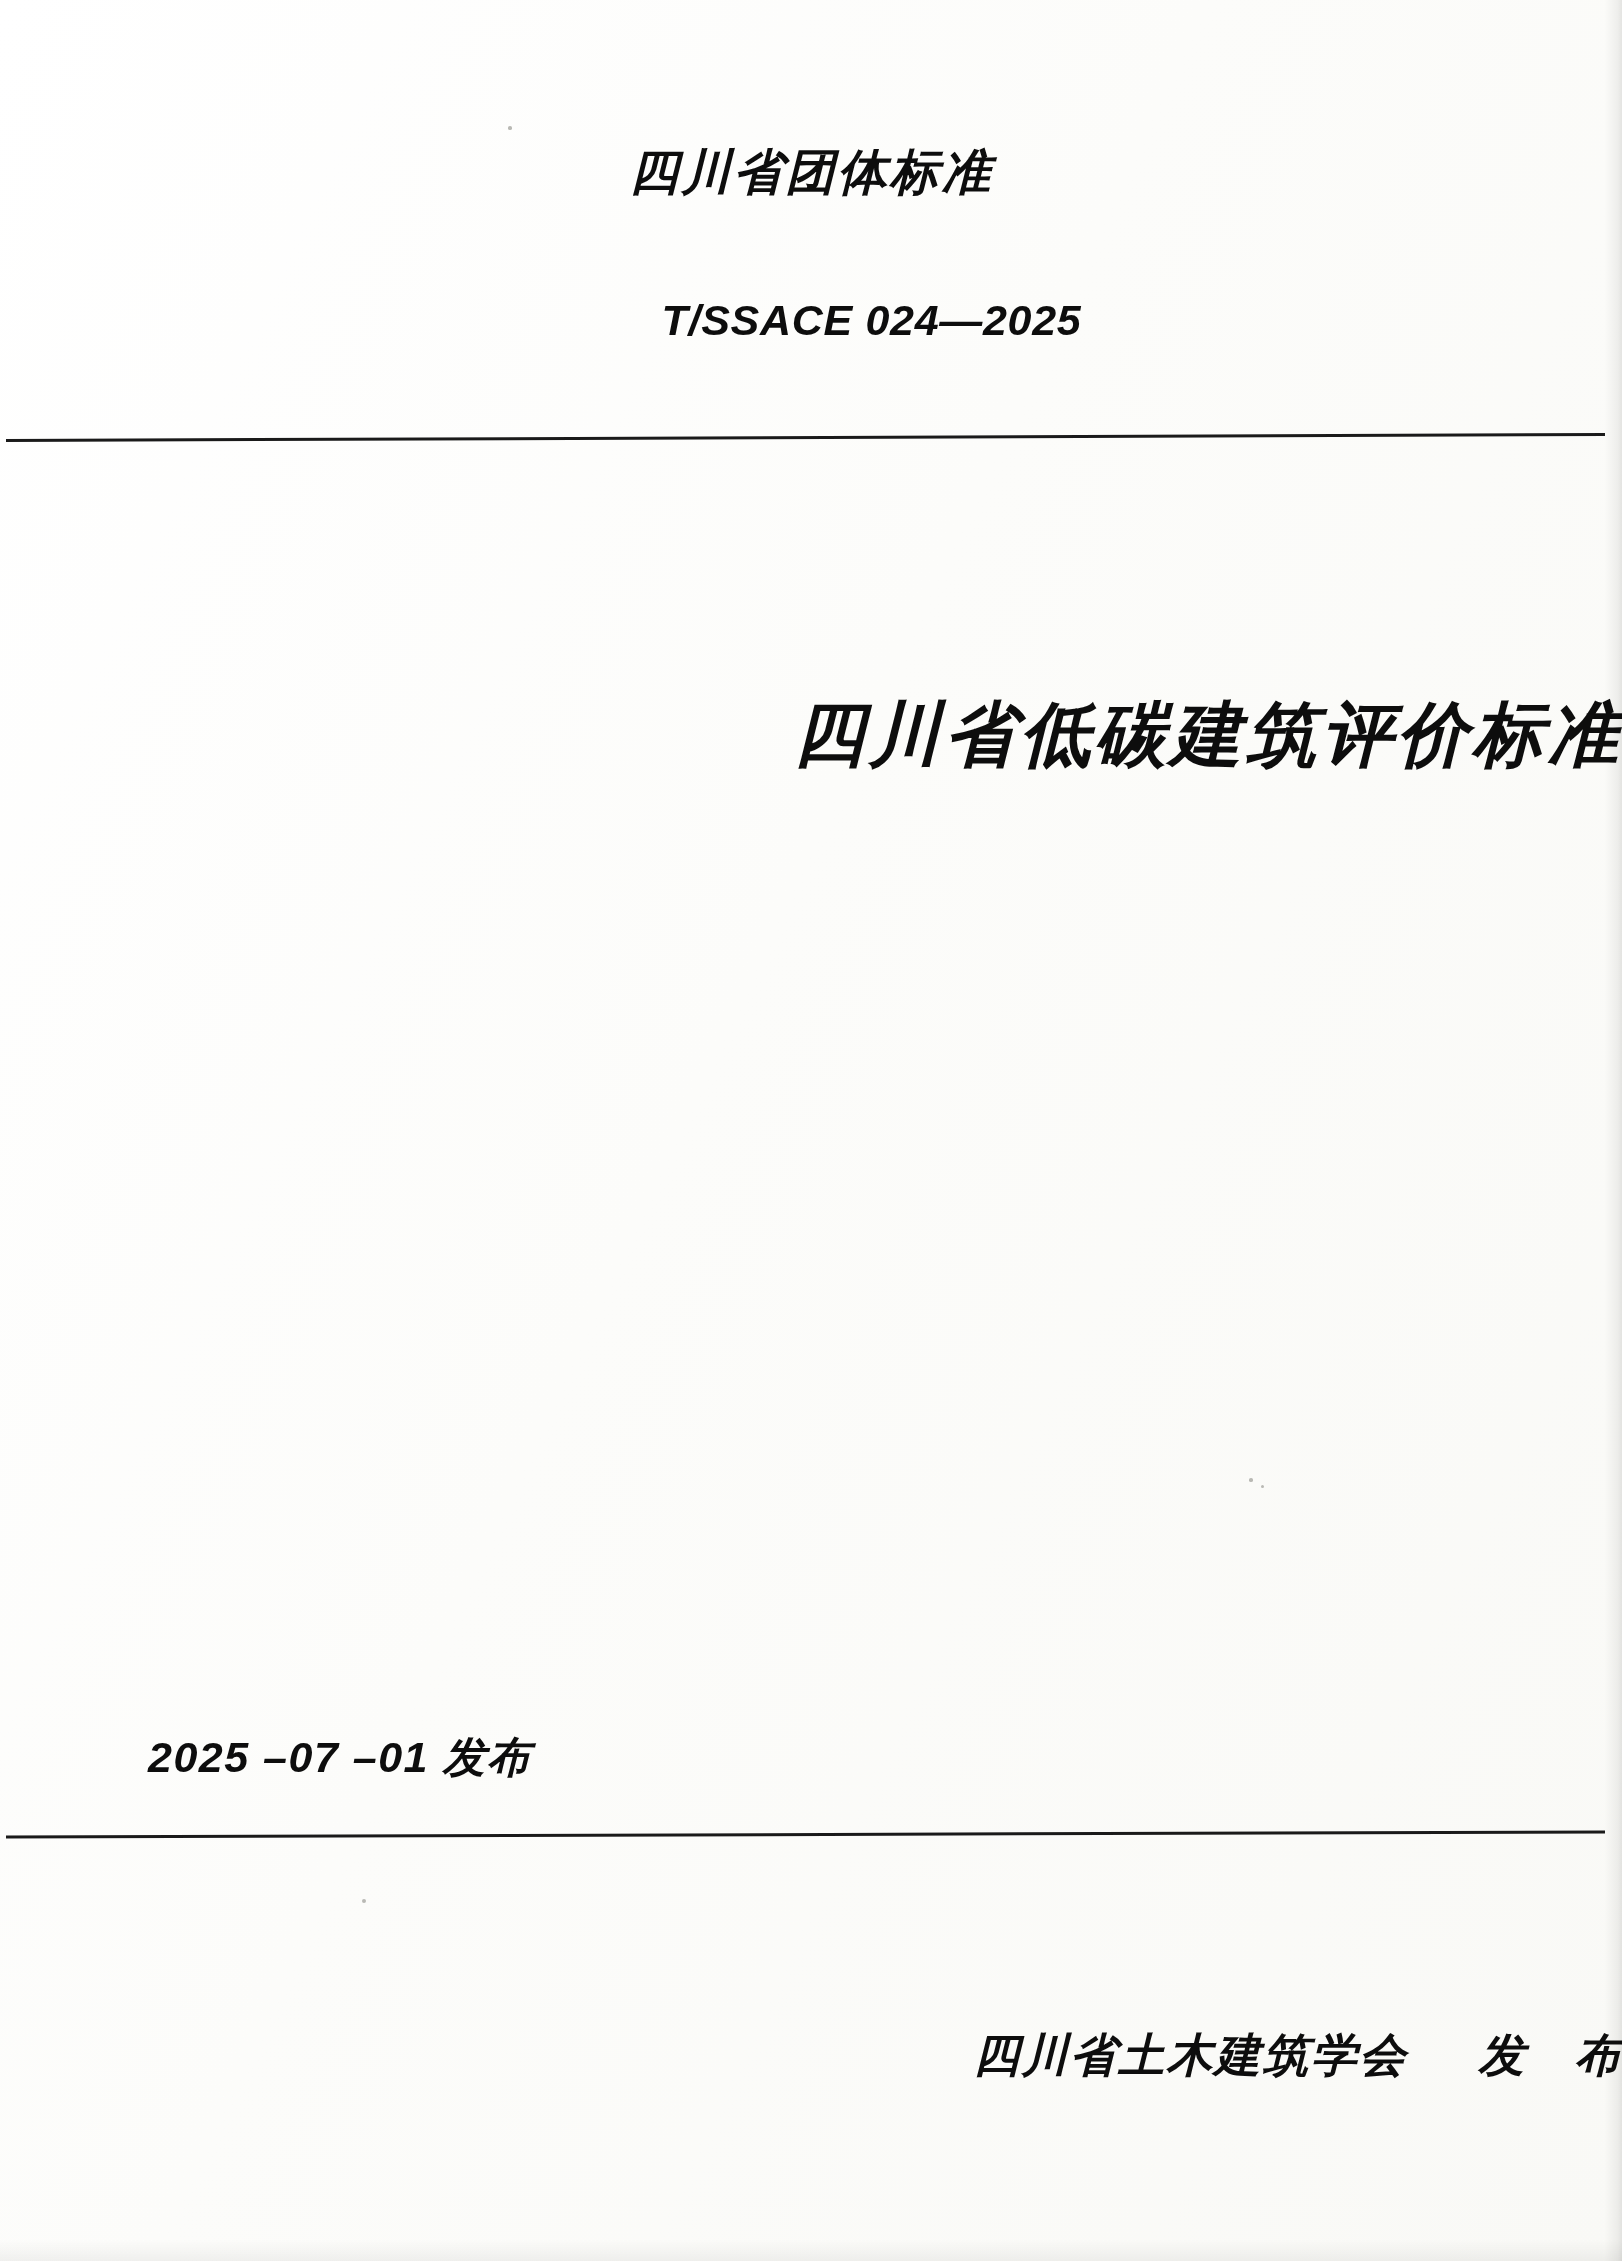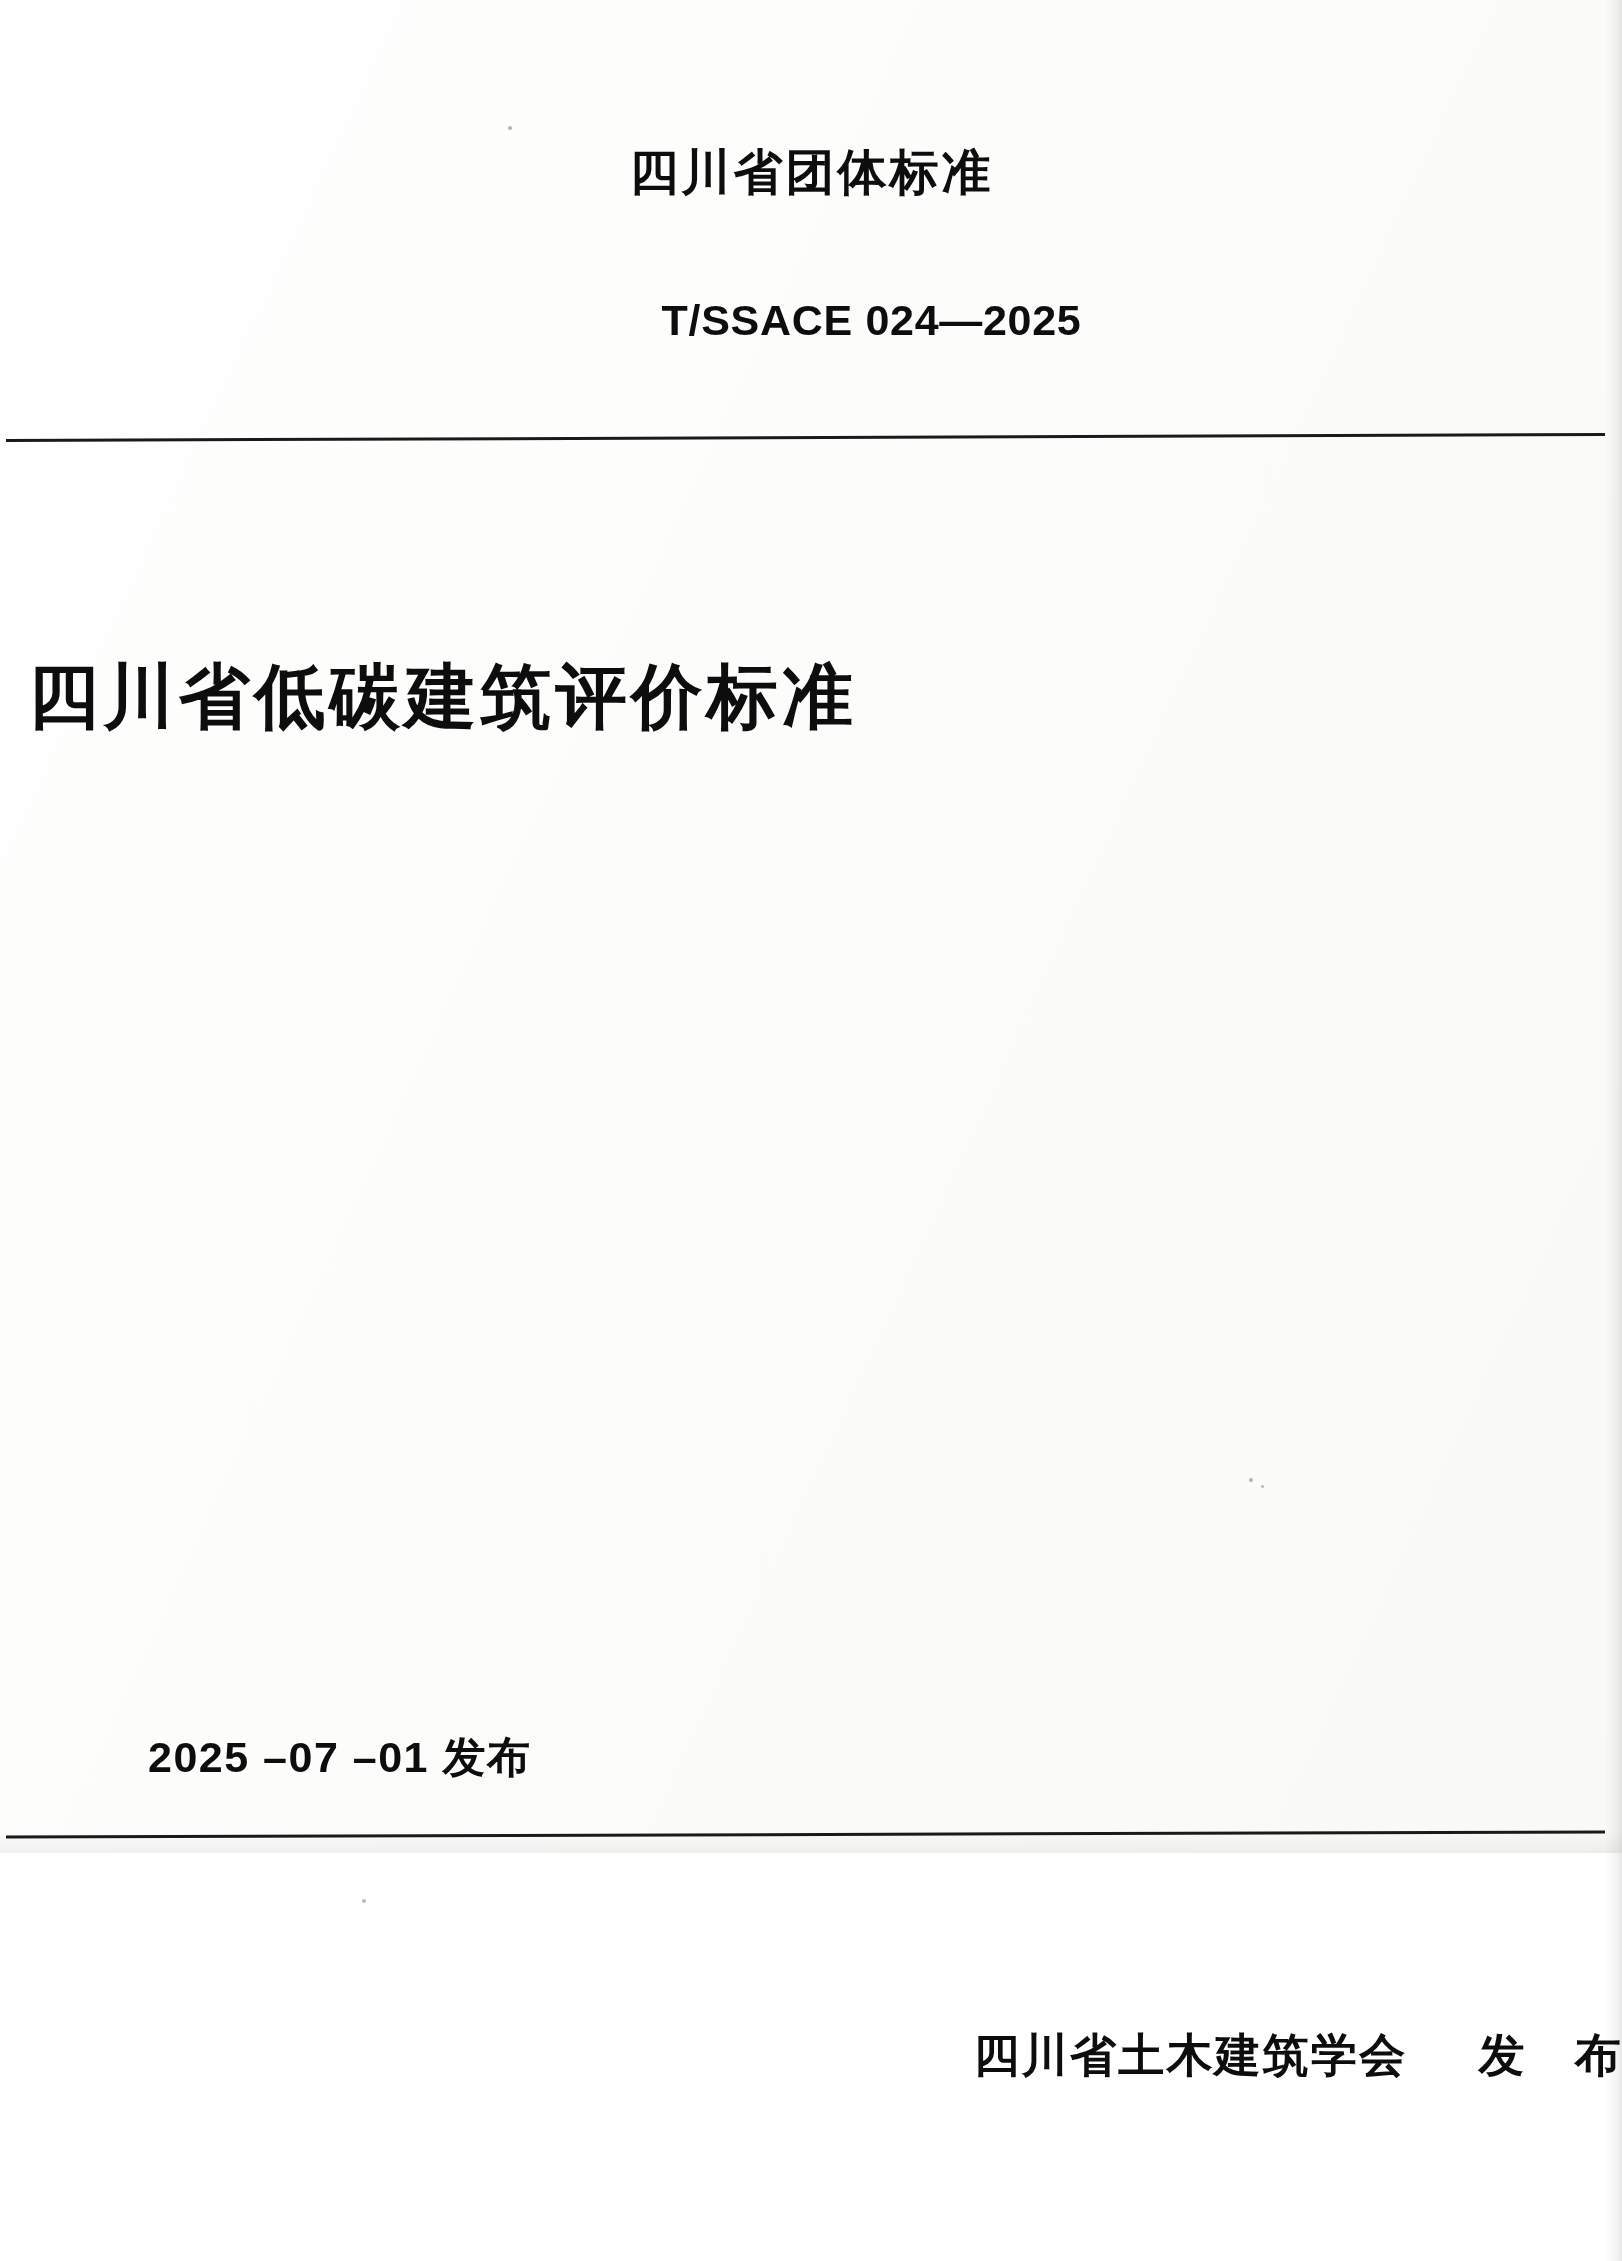--- a/index.html
+++ b/index.html
@@ -11,22 +11,23 @@
     width: 1623px;
     height: 2261px;
     font-family: "Liberation Sans", sans-serif;
     color: #0d0d0d;
     overflow: hidden;
   }
 
   .page {
     position: relative;
     width: 1623px;
-    height: 1853px;
+    height: 2261px;
     background: #fdba74;
+    font-style: italic;
   }
 
   
   .paper-tint {
     position: absolute;
     inset: 0;
     background: linear-gradient(115deg, #ffffff 0%, #fcfcfa 45%, #f9f9f6 100%);
   }
 
   .content {
@@ -72,24 +73,24 @@
     transform: rotate(-0.22deg);
   }
   .rule-bottom {
     top: 1833px;
     transform: rotate(-0.18deg);
   }
 
   
   .title-cn {
     position: absolute;
-    top: 650px;
-    left: 0;
-    right: 0;
-    text-align: left;
+    top: 688px;
+    left: 0;
+    right: 0;
+    text-align: right;
     font-size: 71px;
     font-weight: bold;
     letter-spacing: 4.4px;
     margin-left: 28px;
   }
 
   .title-en {
     position: absolute;
     top: 802px;
     left: 0;

